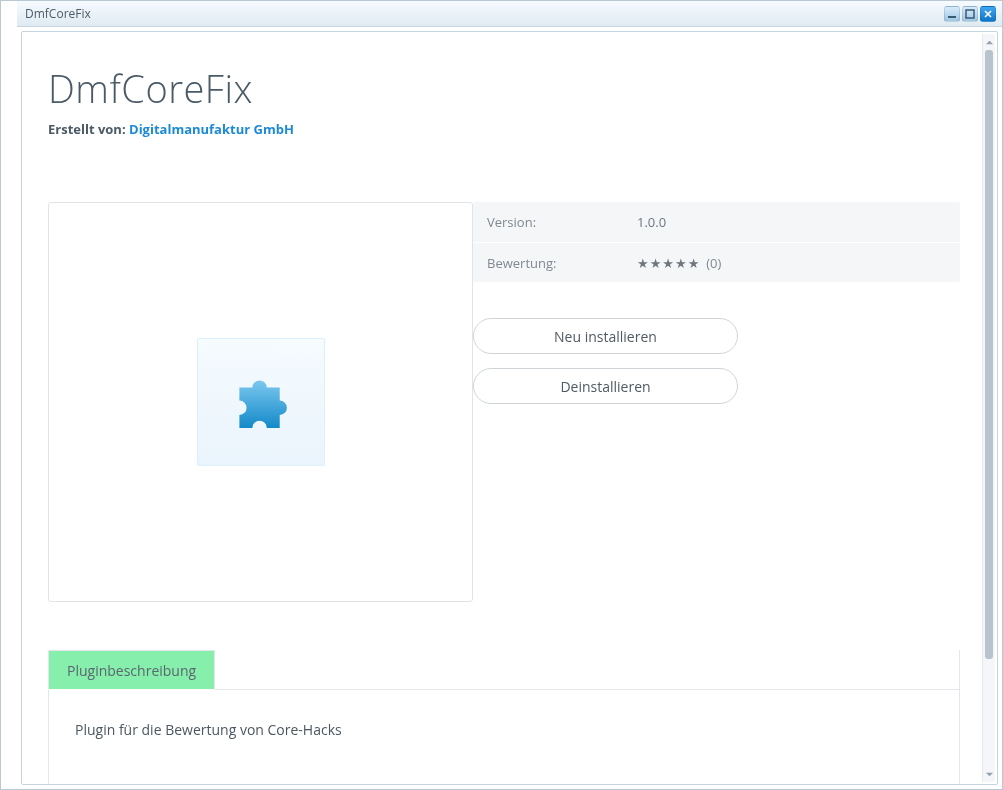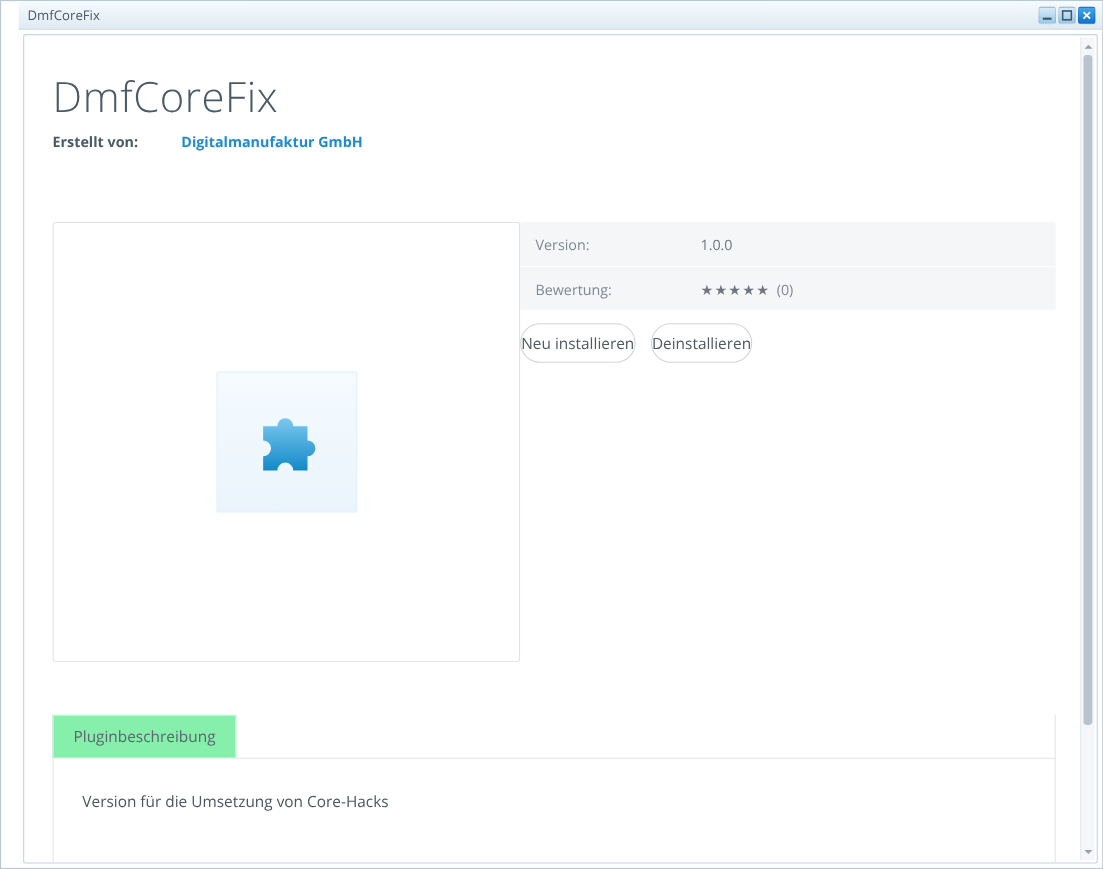--- a/index.html
+++ b/index.html
@@ -70,21 +70,21 @@
     background: #b7c4ce; border-radius: 3px;
   }
 
   h1.page-title {
     font-size: 38px; font-weight: 300; color: #4a5a66;
     margin: 0 0 6px 0;
     letter-spacing: .5px;
   }
   .creator-line { font-size: 13px; color: #3a444c; }
   .creator-line .label { font-weight: 700; color: #4a5a66; }
-  .creator-line .link { font-weight: 700; color: #1d8ad6; cursor: pointer; margin-left: 36px; }
+  .creator-line .link { font-weight: 700; color: #1d8ad6; cursor: pointer; }
 
   .main {
     display: flex;
     margin-top: 64px;
   }
   .thumb-box {
     width: 425px; height: 400px;
     border: 1px solid #e0e3e8;
     border-radius: 3px;
     display: flex; align-items: center; justify-content: center;
@@ -109,21 +109,21 @@
     height: 40px;
     padding: 0 14px;
     color: #808992; font-size: 13px;
   }
   .meta-row + .meta-row { border-top: 1px solid #fff; align-items: center; }
   .meta-row .k { width: 150px; }
   .meta-row .v { color: #6e7780; }
   .stars { display: inline-flex; gap: 1px; align-items: center; color:#bcc4cb; }
   .stars .count { margin-left: 6px; color:#808992; font-size:13px; }
 
-  .actions { margin-top: 12px; display:flex; flex-direction:row; gap:14px; width: 265px; }
+  .actions { margin-top: 36px; display:flex; flex-direction:column; gap:14px; width: 265px; }
   .pill-btn {
     height: 36px;
     border: 1px solid #cfd4d9;
     border-radius: 18px;
     background: #fff;
     color: #505a62; font-size: 14px;
     display: flex; align-items: center; justify-content: center;
     cursor: pointer;
   }
 
@@ -242,21 +242,21 @@
             <div class="pill-btn">Neu installieren</div>
             <div class="pill-btn">Deinstallieren</div>
           </div>
         </div>
       </div>
 
       <div class="tabs">
         <div class="tab">Pluginbeschreibung</div>
       </div>
       <div class="tab-content">
-        <div>Version für die Umsetzung von Core-Hacks</div>
+        <div>Plugin für die Bewertung von Core-Hacks</div>
       </div>
 
     </div>
 
     <div class="fake-scrollbar">
       <div class="sb-btn">
         <svg width="9" height="9" viewBox="0 0 10 10">
             <path d="M5 3 L9 7 L1 7 Z" fill="#93a1ac"></path>
           </svg>
       </div>

